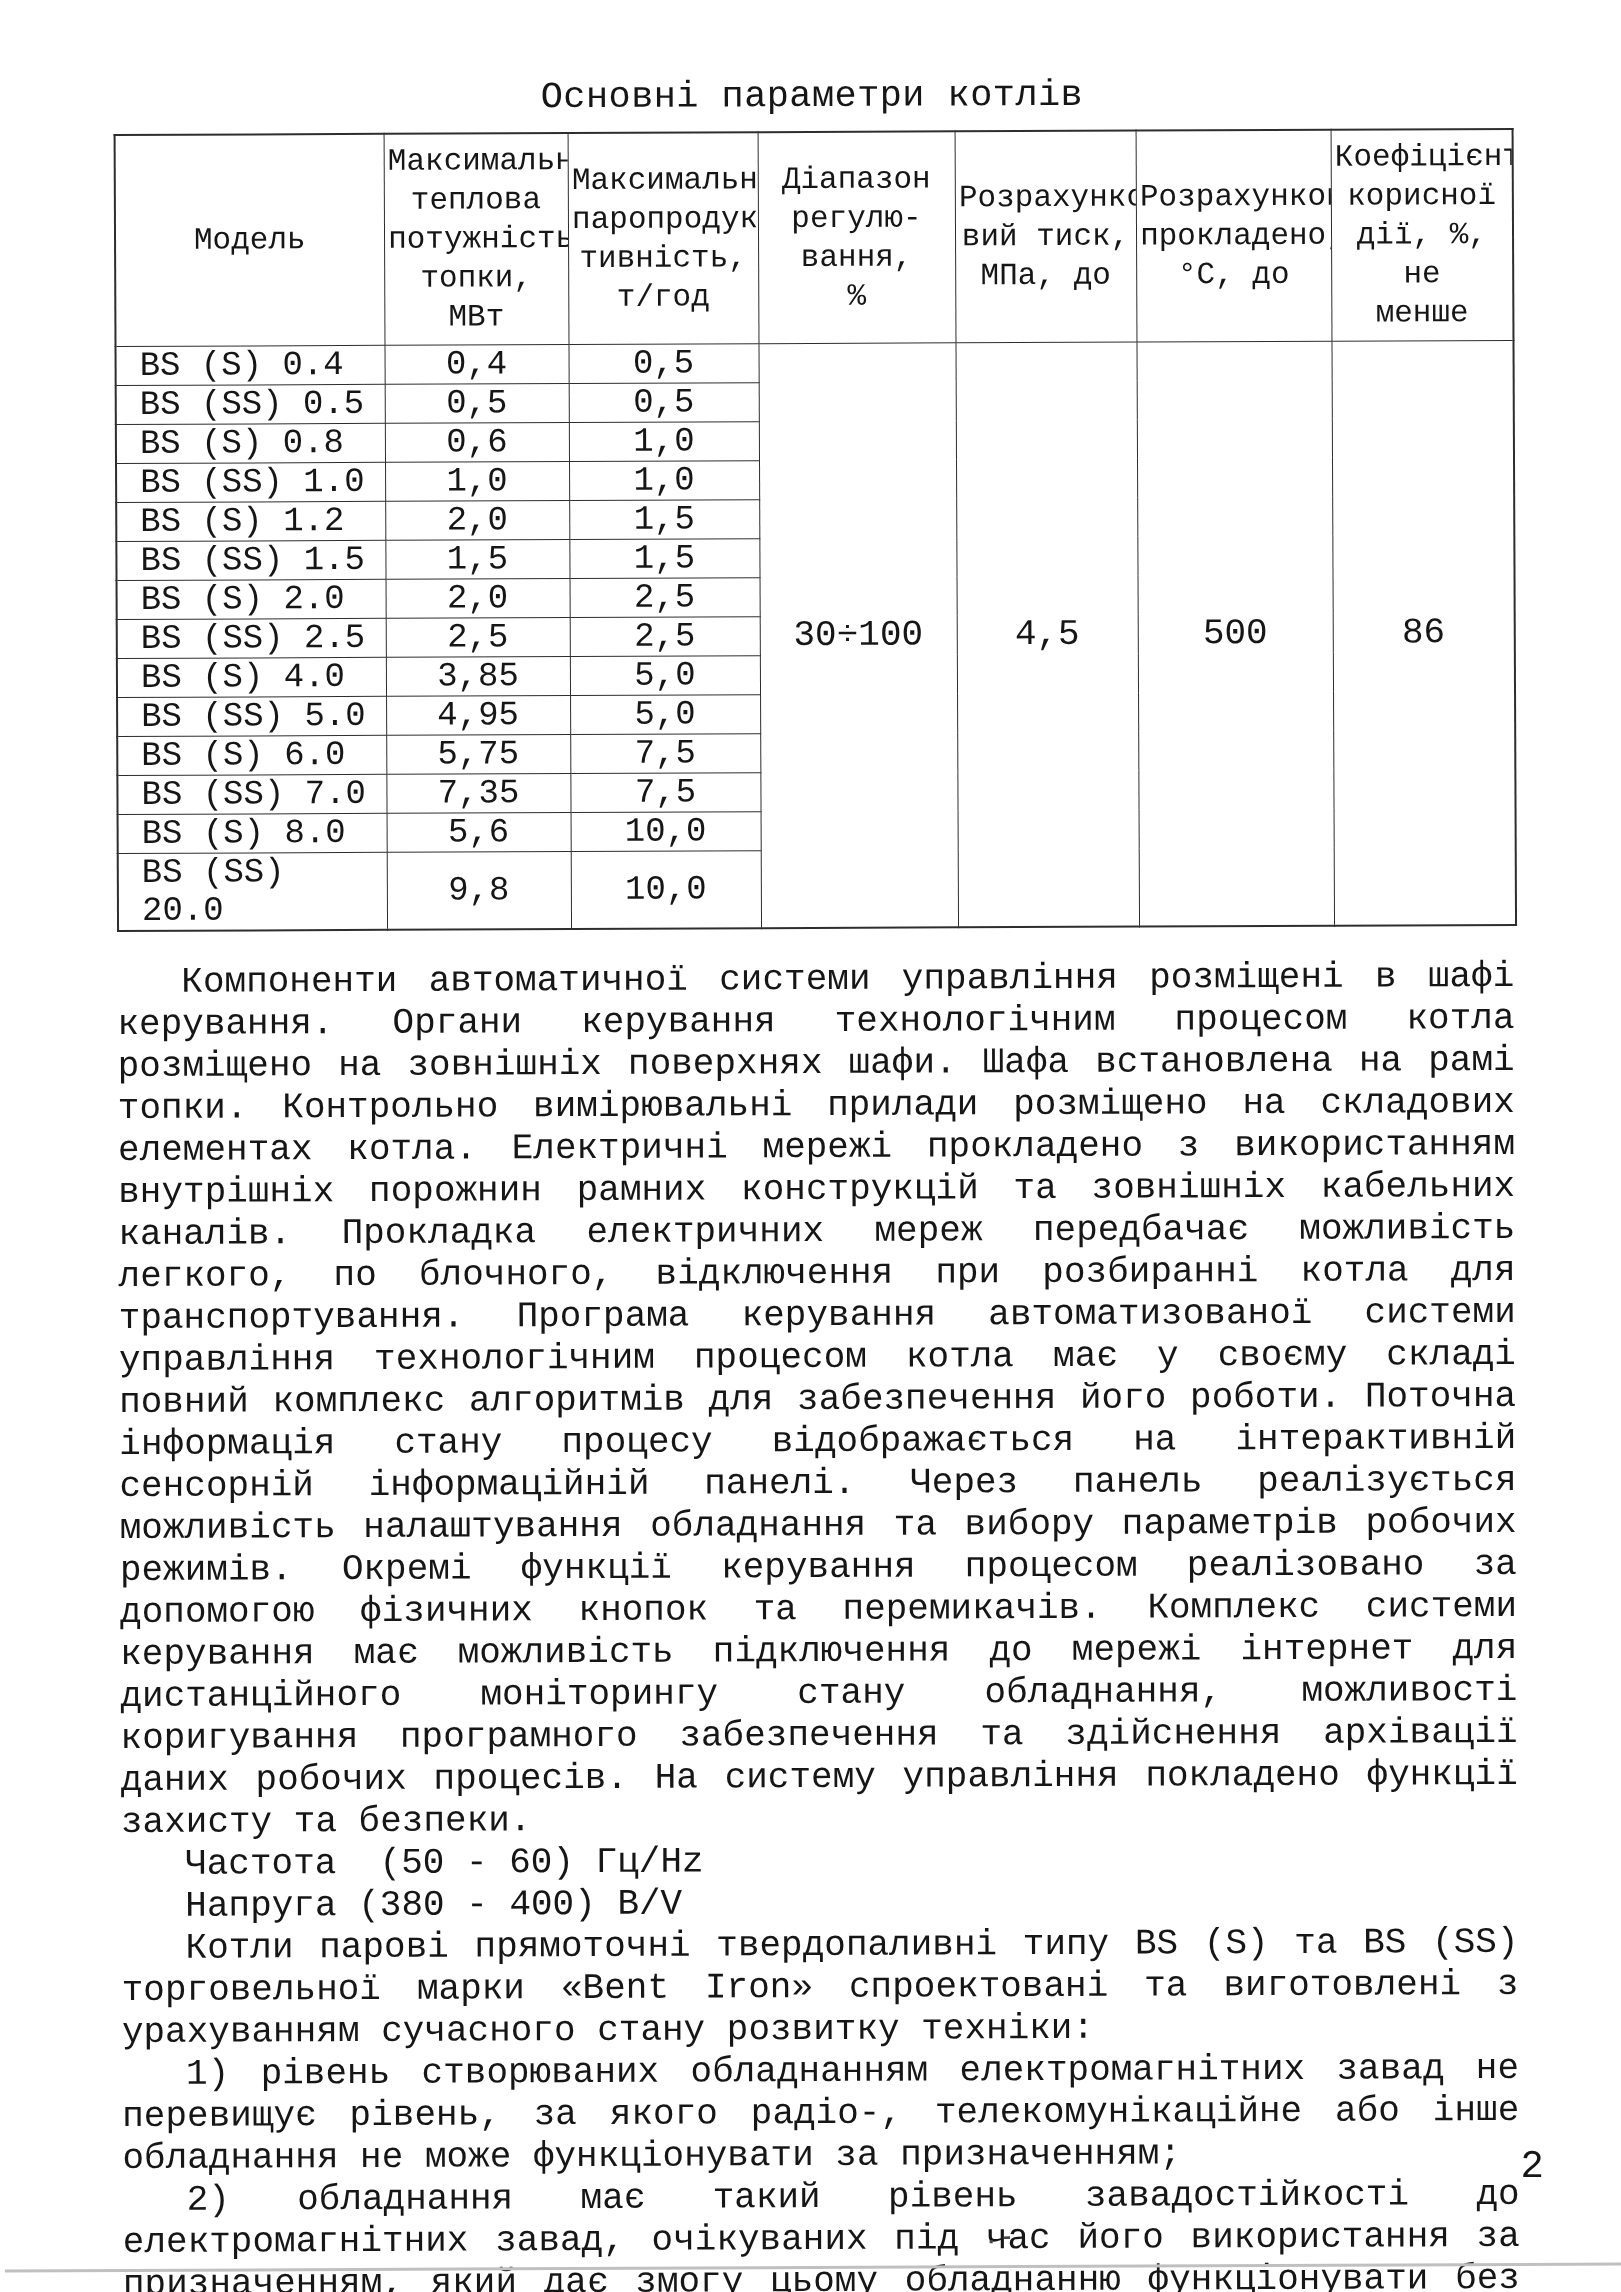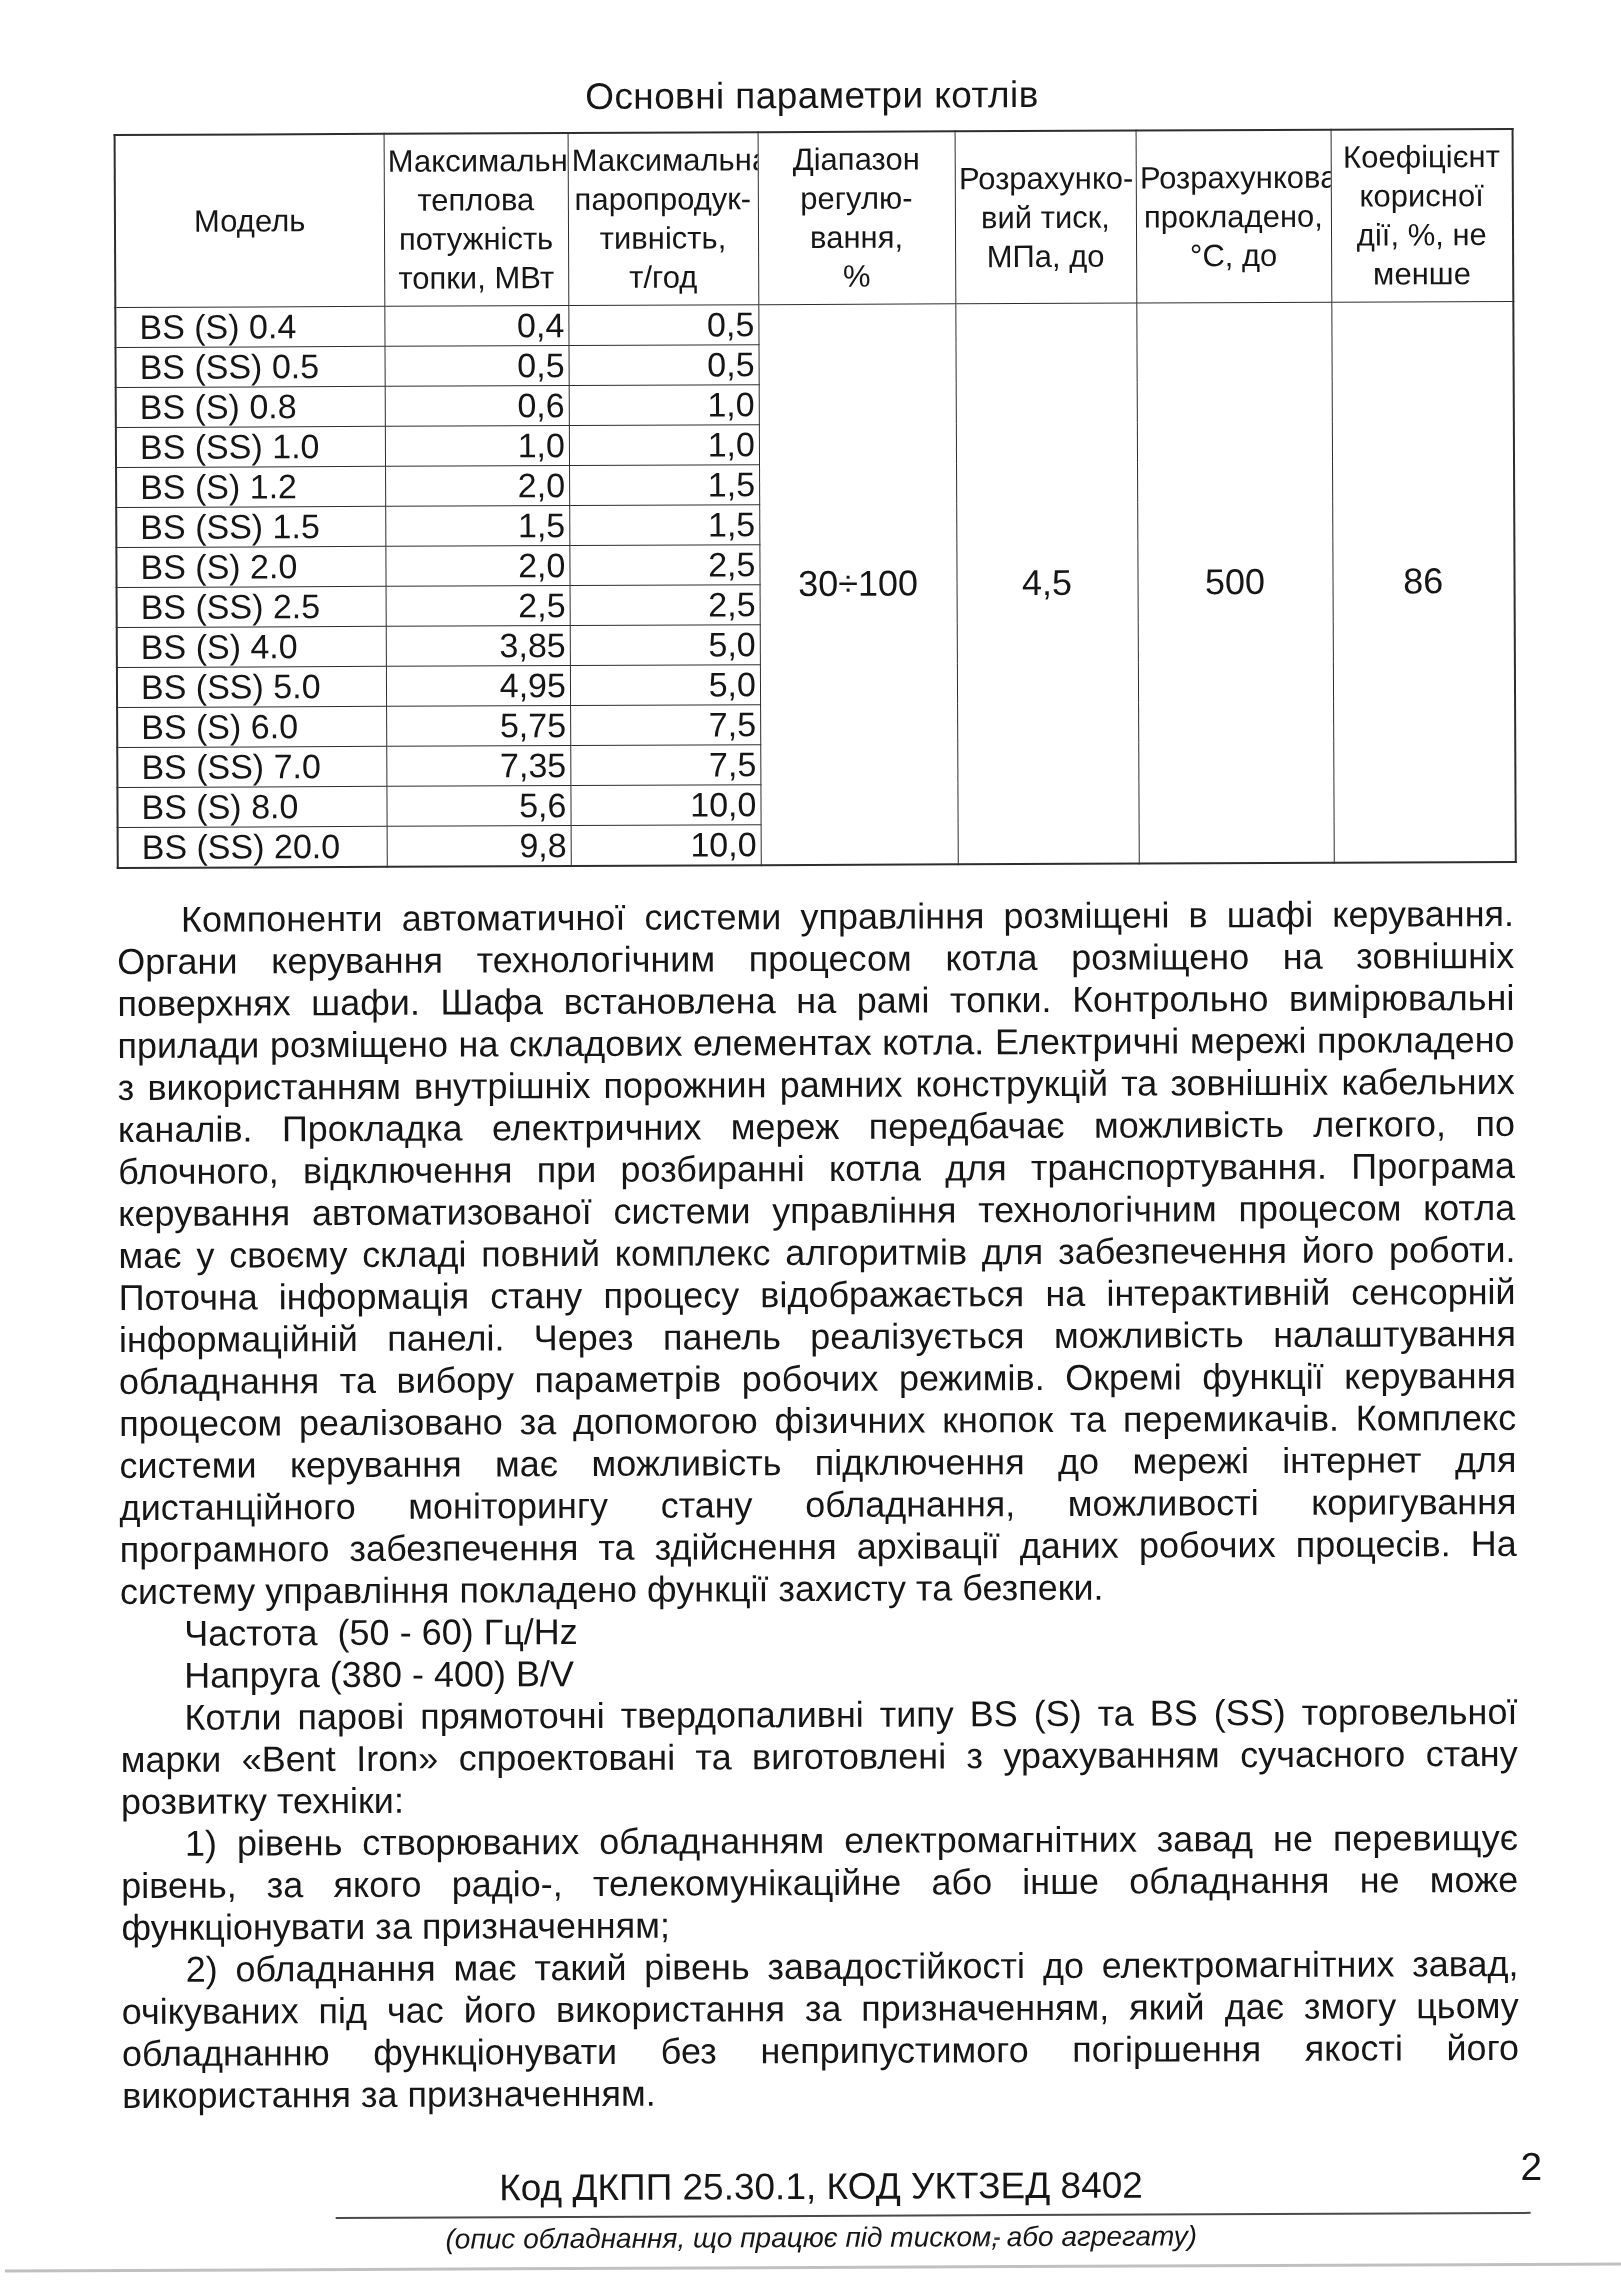--- a/index.html
+++ b/index.html
@@ -6,21 +6,21 @@
     margin: 0;
     padding: 0;
     background: #ffffff;
   }
   .sheet {
     position: relative;
     width: 1621px;
     height: 2293px;
     background: #ffffff;
     overflow: hidden;
-    font-family: Liberation Sans, sans-serif;
+    font-family: Liberation Mono, monospace;
     color: #161616;
   }
   .inner {
     position: absolute;
     left: 0; top: 0;
     width: 1621px;
     height: 2293px;
     transform: rotate(-0.25deg);
     transform-origin: 50% 50%;
   }
@@ -60,21 +60,21 @@
   table.params tbody td {
     font-size: 34px;
     height: 38px;
     padding: 0 3.6px;
   }
   .model-cell {
     text-align: left;
     padding-left: 23px !important;
   }
   .num-cell {
-    text-align: right;
+    text-align: center;
   }
   .merged-cell {
     text-align: center;
     vertical-align: middle;
     font-size: 36px !important;
   }
   .bodytext {
     margin-top: 30px;
     width: 1397px;
     font-size: 36px;

